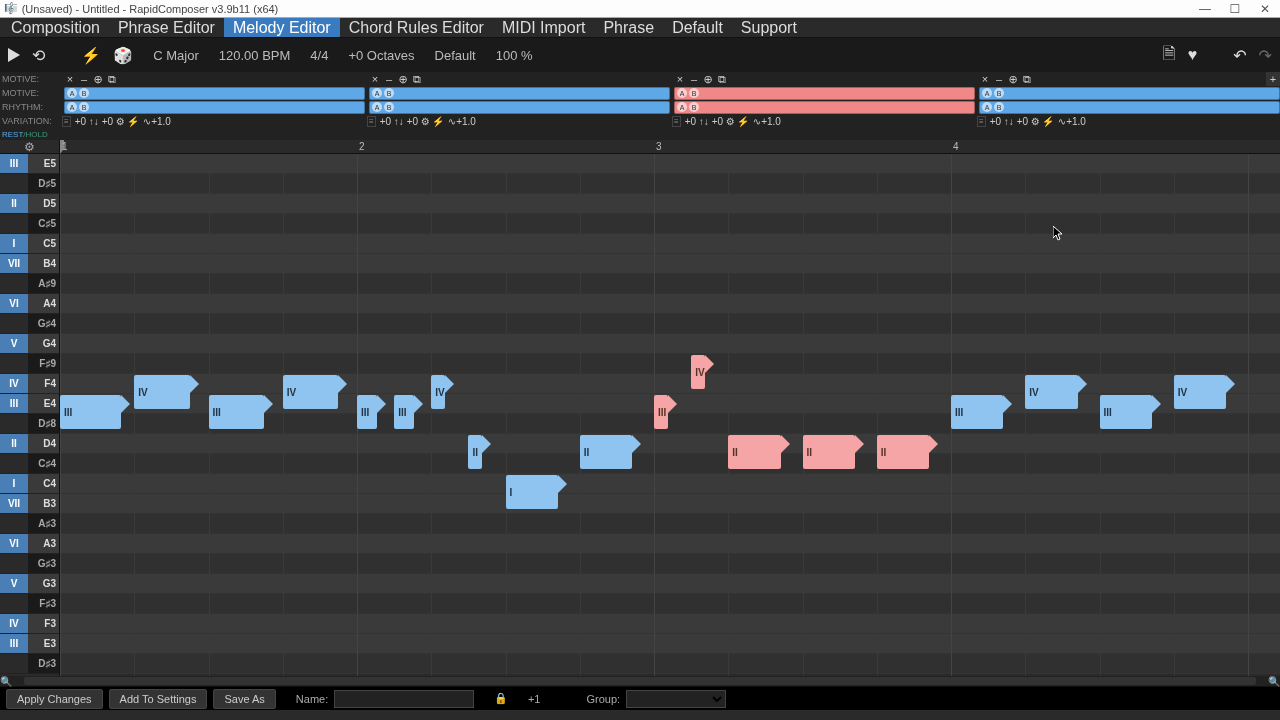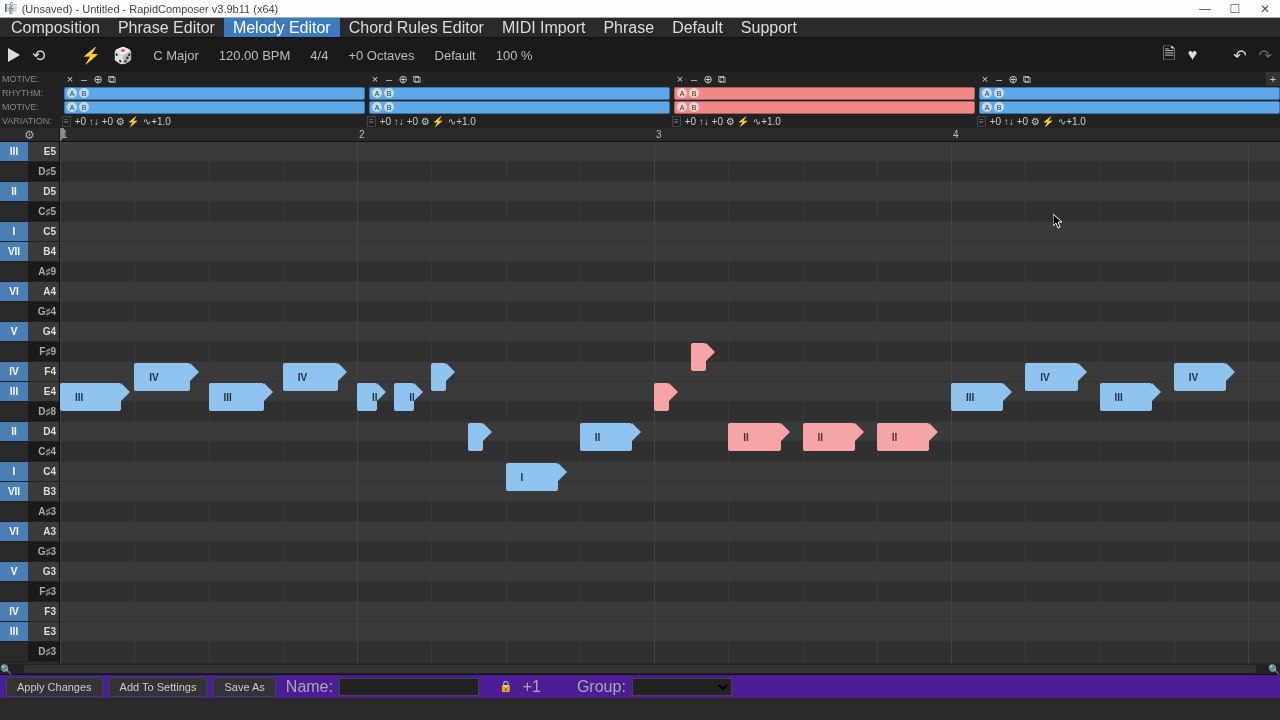--- a/index.html
+++ b/index.html
@@ -51,34 +51,34 @@
 .grid{flex:1;position:relative;overflow:hidden}
 .bar-ruler{height:14px;background:#2a2a2a;border-bottom:1px solid #111;position:relative}
 .bar-num{position:absolute;top:1px;color:#bbb;font-size:10px}
 .cursor-mark{position:absolute;top:0;width:8px;height:14px;background:#888;clip-path:polygon(0 0,100% 0,100% 60%,50% 100%,0 60%)}
 .rows{position:relative}
 .grid-row{height:20px;border-bottom:1px solid #333;position:relative}
 .grid-row.black{background:#303030}
 .grid-row.deg-row{background:#3a3a3a}
 .vline{position:absolute;top:0;bottom:0;width:1px;background:#444;pointer-events:none}
 .vline.beat{background:#3a3a3a}
-.note{position:absolute;height:28px;top:1px;border-radius:2px;display:flex;align-items:center;padding-left:15px;font-size:10px;font-weight:bold;cursor:pointer}
+.note{position:absolute;height:34px;top:1px;border-radius:2px;display:flex;align-items:center;padding-left:4px;font-size:10px;font-weight:bold;cursor:pointer}
 .note::after{content:"";position:absolute;right:-9px;top:0;width:0;height:0;border-left:9px solid;border-top:9px solid transparent;border-bottom:9px solid transparent}
 .note.blue{background:#8fc4f0;color:#234}
 .note.blue::after{border-left-color:#8fc4f0}
 .note.red{background:#f5a5a5;color:#532}
 .note.red::after{border-left-color:#f5a5a5}
 
 .hscroll{height:10px;background:#222;display:flex;align-items:center}
 .hscroll-track{flex:1;background:#333;height:8px;margin:0 12px;border-radius:2px}
 .hscroll .q{width:12px;text-align:center;color:#888;font-size:10px}
 
-.footer{height:24px;background:#4c1d95;display:flex;align-items:center;padding:0 6px;gap:6px;border-top:1px solid #111}
+.footer{height:24px;background:#000000;display:flex;align-items:center;padding:0 6px;gap:6px;border-top:1px solid #111}
 .f-btn{background:#333;padding:3px 10px;font-size:11px;color:#ccc;border:1px solid #444;border-radius:2px;cursor:pointer}
-.f-label{font-size:16px;color:#aaa;margin-left:4px}
+.f-label{font-size:11px;color:#aaa;margin-left:14px}
 .f-input{background:#222;border:1px solid #444;height:18px;flex:0 0 140px}
 .f-select{background:#222;border:1px solid #444;height:18px;width:100px}
 .lock-icon{font-size:11px;color:#aaa}
 .add-action{position:absolute;right:0;top:0;width:14px;height:14px;background:#333;color:#ccc;display:flex;align-items:center;justify-content:center;font-size:11px}
 .cursor {position:absolute; width:10px; height:16px; pointer-events:none; z-index:999;}
 .cursor svg {display:block;}
 </style>
 </head>
 <body>
 
@@ -151,51 +151,51 @@
         <div class="hr-cell">
           <span class="action-btn">×</span>
           <span class="action-btn">–</span>
           <span class="action-btn">⊕</span>
           <span class="action-btn">⧉</span>
         </div>
       </div>
     <div class="add-action">+</div>
   </div>
   <div class="header-row">
+    <div class="hr-label">MOTIVE:</div>
+    <div class="hr-cells" id="motive-cells">
+        <div class="hr-cell">
+          <div class="motive-bar blue">
+            <span class="mb-circle">A</span>
+            <span class="mb-circle">B</span>
+          </div>
+        </div>
+        <div class="hr-cell">
+          <div class="motive-bar blue">
+            <span class="mb-circle">A</span>
+            <span class="mb-circle">B</span>
+          </div>
+        </div>
+        <div class="hr-cell">
+          <div class="motive-bar red">
+            <span class="mb-circle">A</span>
+            <span class="mb-circle">B</span>
+          </div>
+        </div>
+        <div class="hr-cell">
+          <div class="motive-bar blue">
+            <span class="mb-circle">A</span>
+            <span class="mb-circle">B</span>
+          </div>
+        </div>
+      </div>
+  </div>
+  <div class="header-row">
     <div class="hr-label">RHYTHM:</div>
     <div class="hr-cells" id="rhythm-cells">
-        <div class="hr-cell">
-          <div class="motive-bar blue">
-            <span class="mb-circle">A</span>
-            <span class="mb-circle">B</span>
-          </div>
-        </div>
-        <div class="hr-cell">
-          <div class="motive-bar blue">
-            <span class="mb-circle">A</span>
-            <span class="mb-circle">B</span>
-          </div>
-        </div>
-        <div class="hr-cell">
-          <div class="motive-bar red">
-            <span class="mb-circle">A</span>
-            <span class="mb-circle">B</span>
-          </div>
-        </div>
-        <div class="hr-cell">
-          <div class="motive-bar blue">
-            <span class="mb-circle">A</span>
-            <span class="mb-circle">B</span>
-          </div>
-        </div>
-      </div>
-  </div>
-  <div class="header-row">
-    <div class="hr-label">MOTIVE:</div>
-    <div class="hr-cells" id="motive-cells">
         <div class="hr-cell">
           <div class="motive-bar blue">
             <span class="mb-circle">A</span>
             <span class="mb-circle">B</span>
           </div>
         </div>
         <div class="hr-cell">
           <div class="motive-bar blue">
             <span class="mb-circle">A</span>
             <span class="mb-circle">B</span>
@@ -228,20 +228,26 @@
         </div>
         <div class="hr-cell variation-cell">
           <span class="var-tag">≡</span>
           <span>+0   ↑↓ +0  ⚙ ⚡ ∿+1.0</span>
         </div>
         <div class="hr-cell variation-cell">
           <span class="var-tag">≡</span>
           <span>+0   ↑↓ +0  ⚙ ⚡ ∿+1.0</span>
         </div>
       </div>
+  </div>
+  <div class="header-row hr-rest">
+    <div class="hr-label">
+      <span class="rest-label">REST</span><span class="hold-label">/HOLD</span>
+    </div>
+    <div class="hr-cells"></div>
   </div>
 </div>
 
 <div class="work">
   <div class="ruler-col">
     <div class="gear-row">⚙</div>
     <div class="piano" id="piano">
         <div class="key-row">
           <div class="deg blue">III</div>
           <div class="note-name">E5</div>

